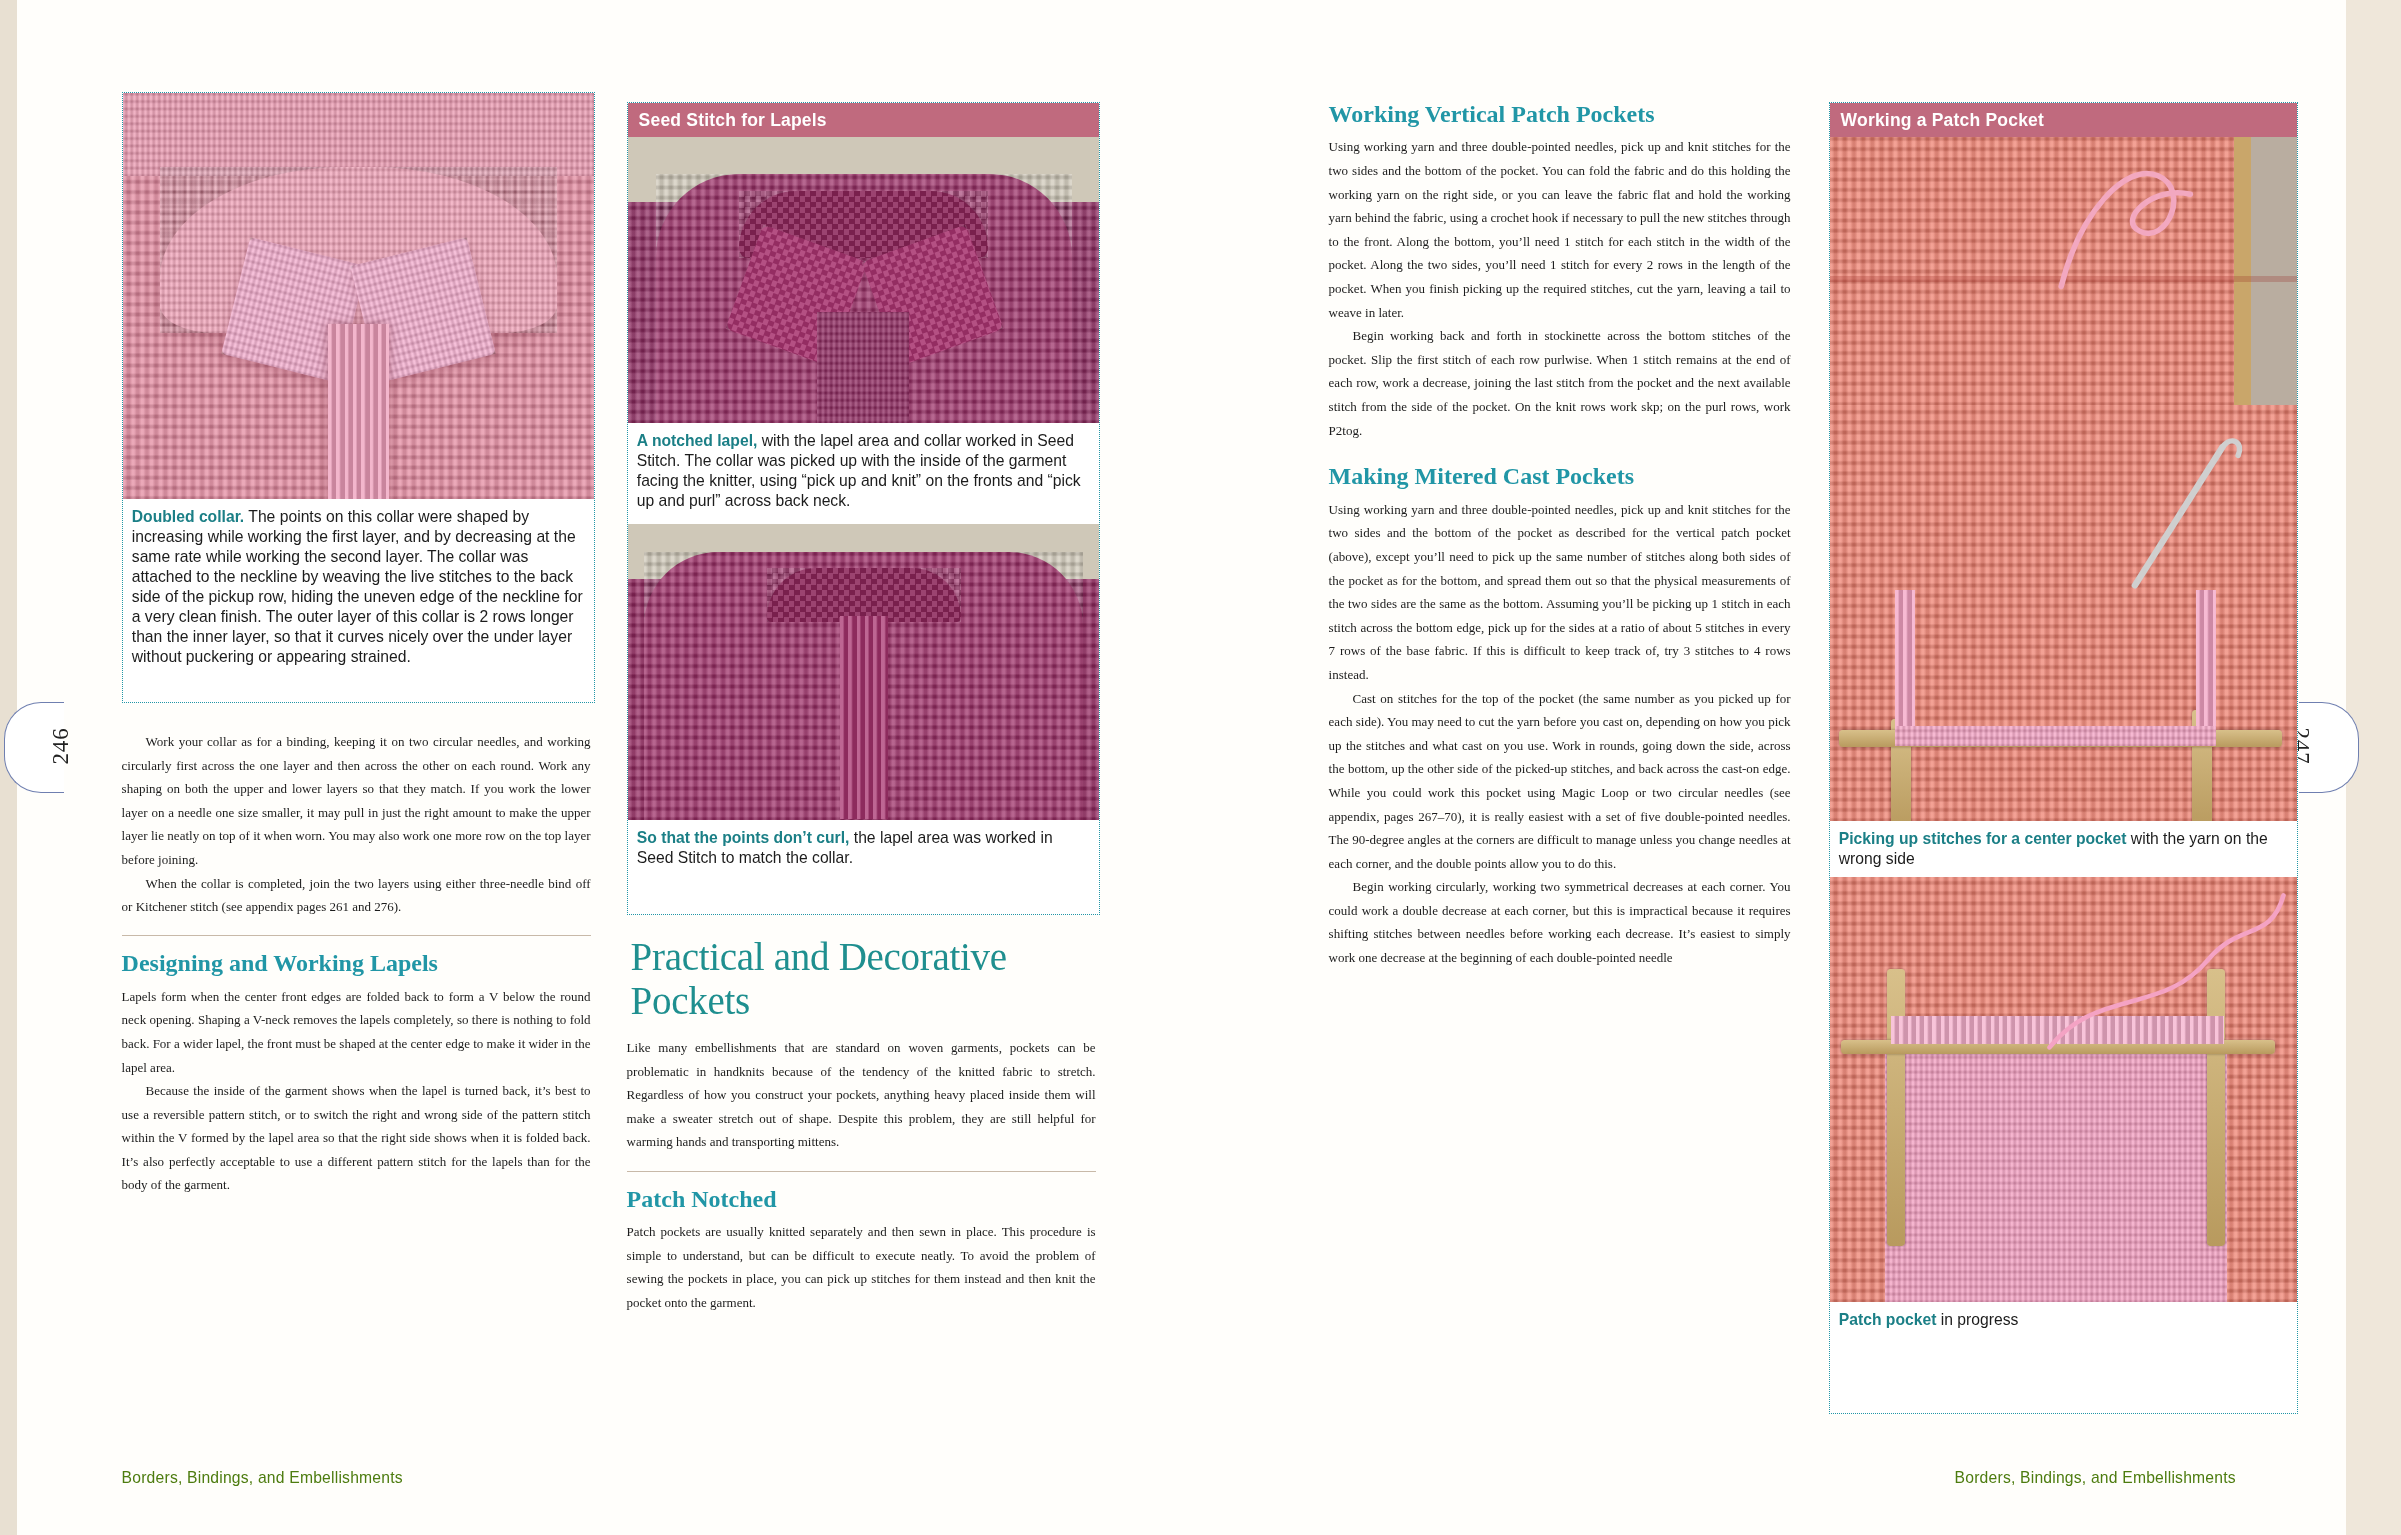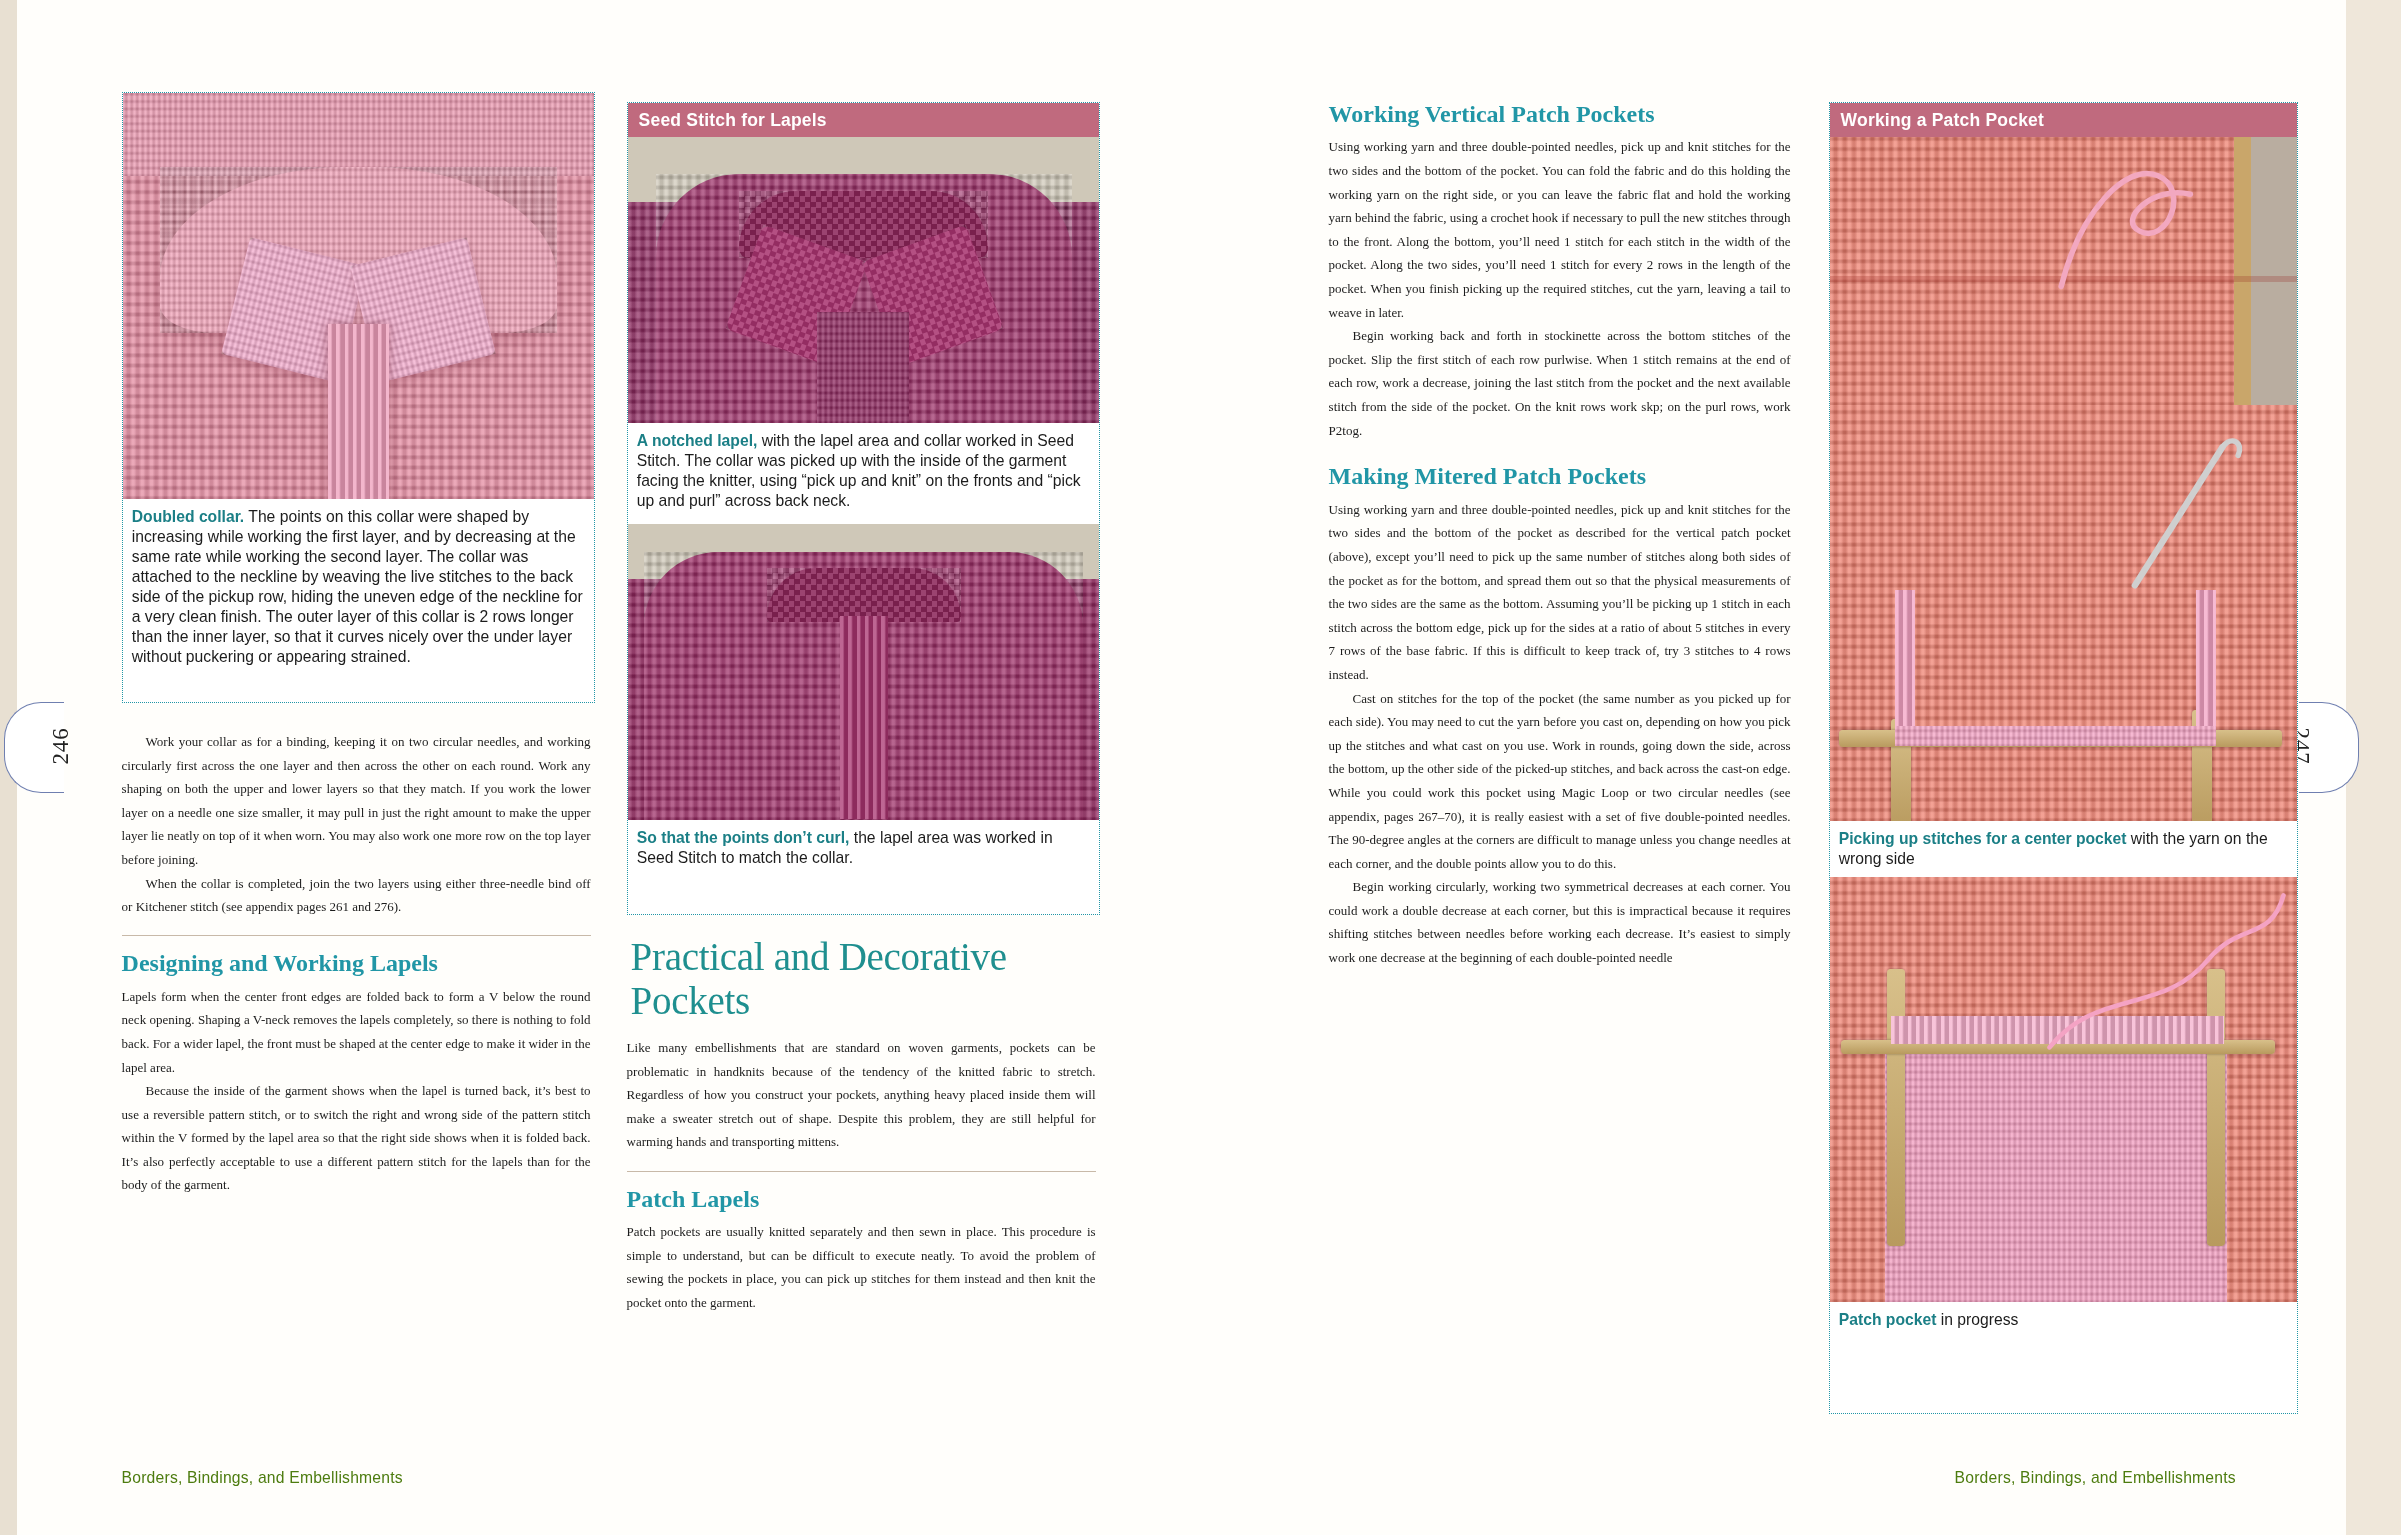--- a/index.html
+++ b/index.html
@@ -263,30 +263,30 @@
       </div>
       <div class="caption">
         <b>So that the points don’t curl,</b><span class="body"> the lapel area was worked in Seed Stitch to match the collar.</span>
       </div>
     </div>
 
     <div class="col" style="left:610px; top:935px; width:469px;">
       <h2 class="section">Practical and Decorative Pockets</h2>
       <p>Like many embellishments that are standard on woven garments, pockets can be problematic in handknits because of the tendency of the knitted fabric to stretch. Regardless of how you construct your pockets, anything heavy placed inside them will make a sweater stretch out of shape. Despite this problem, they are still helpful for warming hands and transporting mittens.</p>
       <hr class="rule">
-      <h3 class="sub">Patch Lapels</h3>
+      <h3 class="sub">Patch Notched</h3>
       <p>Patch pockets are usually knitted separately and then sewn in place. This procedure is simple to understand, but can be difficult to execute neatly. To avoid the problem of sewing the pockets in place, you can pick up stitches for them instead and then knit the pocket onto the garment.</p>
     </div>
 
     <div class="col" style="left:1312px; top:100px; width:462px;">
       <h3 class="sub">Working Vertical Patch Pockets</h3>
       <p>Using working yarn and three double-pointed needles, pick up and knit stitches for the two sides and the bottom of the pocket. You can fold the fabric and do this holding the working yarn on the right side, or you can leave the fabric flat and hold the working yarn behind the fabric, using a crochet hook if necessary to pull the new stitches through to the front. Along the bottom, you’ll need 1 stitch for each stitch in the width of the pocket. Along the two sides, you’ll need 1 stitch for every 2 rows in the length of the pocket. When you finish picking up the required stitches, cut the yarn, leaving a tail to weave in later.</p>
       <p class="ind">Begin working back and forth in stockinette across the bottom stitches of the pocket. Slip the first stitch of each row purlwise. When 1 stitch remains at the end of each row, work a decrease, joining the last stitch from the pocket and the next available stitch from the side of the pocket. On the knit rows work skp; on the purl rows, work P2tog.</p>
       <div style="height:20.3px"></div>
-      <h3 class="sub">Making Mitered Patch Pockets</h3>
+      <h3 class="sub">Making Mitered Cast Pockets</h3>
       <p>Using working yarn and three double-pointed needles, pick up and knit stitches for the two sides and the bottom of the pocket as described for the vertical patch pocket (above), except you’ll need to pick up the same number of stitches along both sides of the pocket as for the bottom, and spread them out so that the physical measurements of the two sides are the same as the bottom. Assuming you’ll be picking up 1 stitch in each stitch across the bottom edge, pick up for the sides at a ratio of about 5 stitches in every 7 rows of the base fabric. If this is difficult to keep track of, try 3 stitches to 4 rows instead.</p>
       <p class="ind">Cast on stitches for the top of the pocket (the same number as you picked up for each side). You may need to cut the yarn before you cast on, depending on how you pick up the stitches and what cast on you use. Work in rounds, going down the side, across the bottom, up the other side of the picked-up stitches, and back across the cast-on edge. While you could work this pocket using Magic Loop or two circular needles (see appendix, pages 267–70), it is really easiest with a set of five double-pointed needles. The 90-degree angles at the corners are difficult to manage unless you change needles at each corner, and the double points allow you to do this.</p>
       <p class="ind">Begin working circularly, working two symmetrical decreases at each corner. You could work a double decrease at each corner, but this is impractical because it requires shifting stitches between needles before working each decrease. It’s easiest to simply work one decrease at the beginning of each double-pointed needle</p>
     </div>
 
     <div class="figbox" style="left:1812px; top:102px; width:469px; height:1312px;">
       <div class="fig-title">Working a Patch Pocket</div>
 
       <div class="photo" style="width:100%; height:268px; background:#ef7f6e;">
         <div class="knit"></div>

